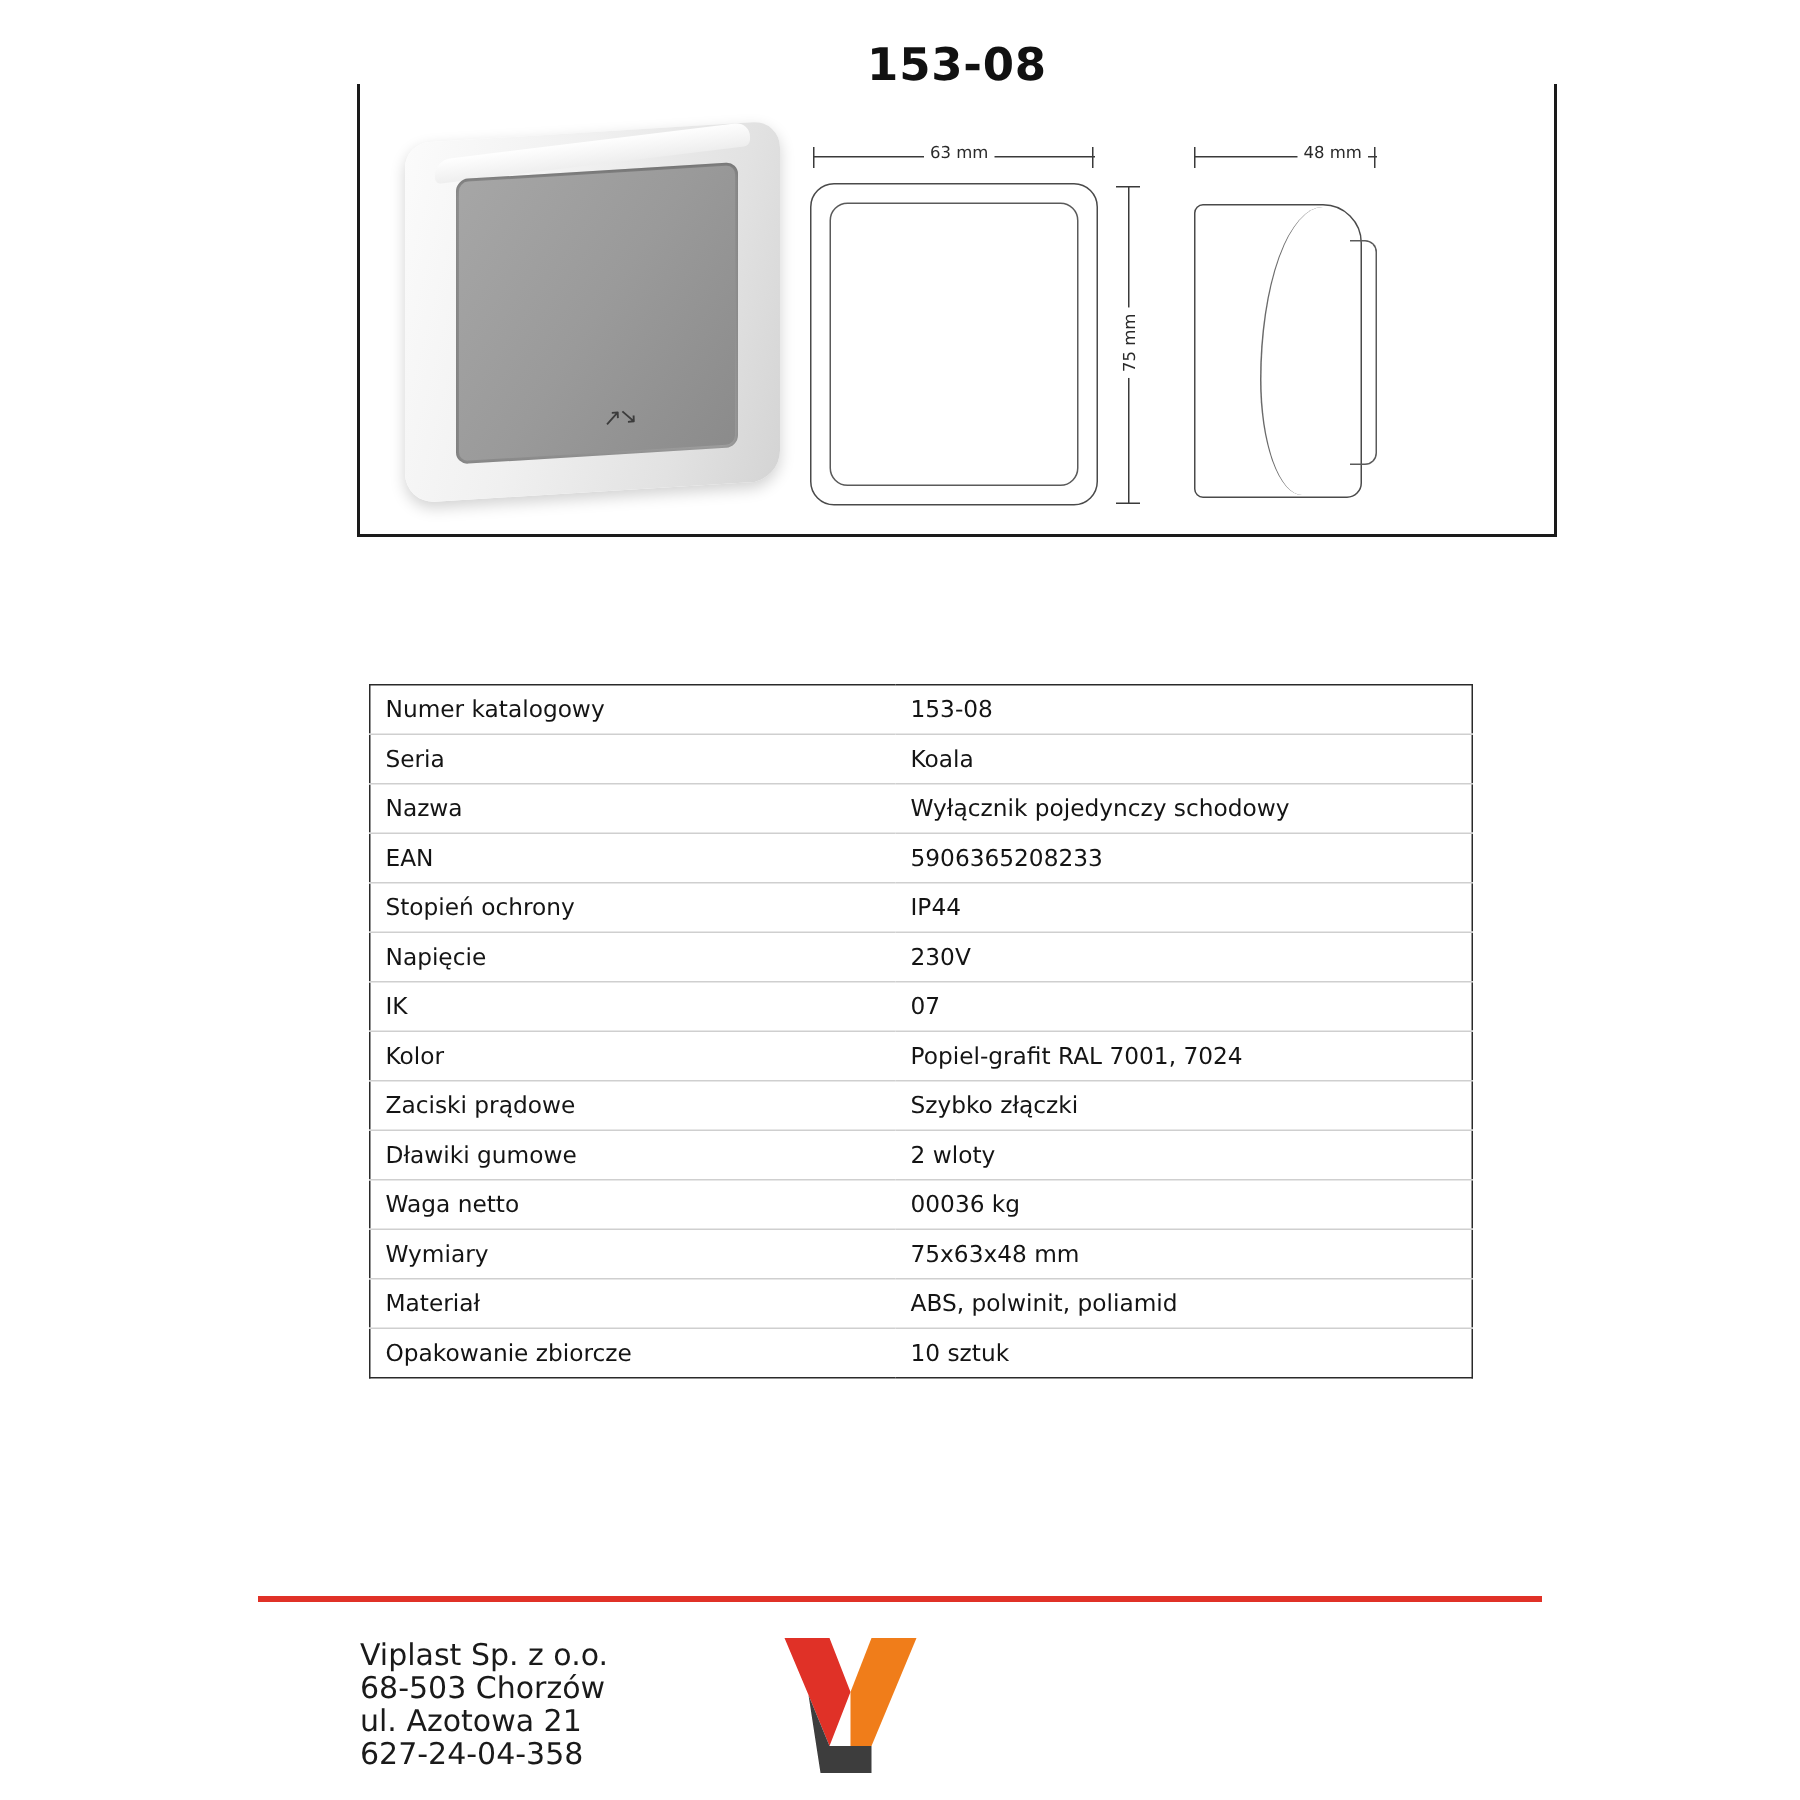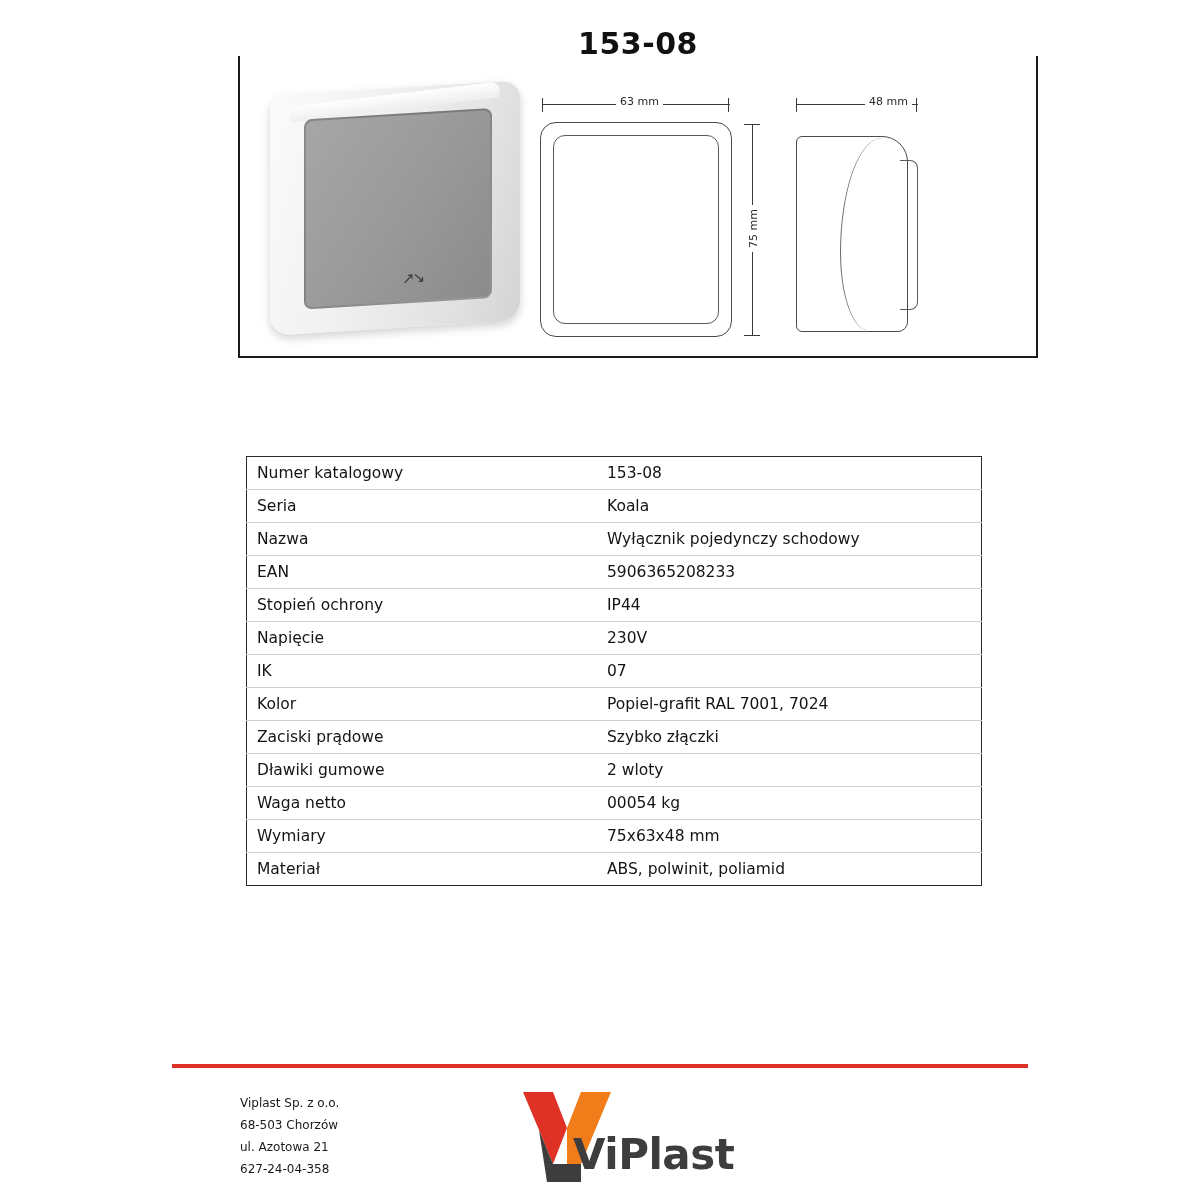--- a/index.html
+++ b/index.html
@@ -229,21 +229,21 @@
     position: absolute;
     left: 0;
     top: 1082px;
     width: 1200px;
     height: 118px;
   }
   .addr {
     position: absolute;
     left: 240px;
     top: 10px;
-    font-size: 12px;
+    font-size: 20px;
     line-height: 22px;
     color: #1a1a1a;
   }
   .contact {
     position: absolute;
     right: 238px;
     top: 13px;
     text-align: right;
     font-size: 14.5px;
     line-height: 23px;
@@ -349,45 +349,48 @@
     <tr>
       <td class="k">Zaciski prądowe</td>
       <td class="v">Szybko złączki</td>
     </tr>
     <tr>
       <td class="k">Dławiki gumowe</td>
       <td class="v">2 wloty</td>
     </tr>
     <tr>
       <td class="k">Waga netto</td>
-      <td class="v">00054 kg</td>
+      <td class="v">00036 kg</td>
     </tr>
     <tr>
       <td class="k">Wymiary</td>
       <td class="v">75x63x48 mm</td>
     </tr>
     <tr>
       <td class="k">Materiał</td>
       <td class="v">ABS, polwinit, poliamid</td>
+    </tr>
+    <tr>
+      <td class="k">Opakowanie zbiorcze</td>
+      <td class="v">10 sztuk</td>
     </tr>
   </tbody>
 </table>
 
 <div class="footer-rule"></div>
 <div class="footer">
 
   <div class="addr">
     <div>Viplast Sp. z o.o.</div>
     <div>68-503 Chorzów</div>
     <div>ul. Azotowa 21</div>
     <div>627-24-04-358</div>
   </div>
 
   <div class="logo">
     <svg width="220" height="110" viewBox="0 0 220 110">
       <polygon points="28,10 58,10 72,46 58,82 44,48" fill="#e03127"></polygon>
       <polygon points="72,46 86,10 116,10 86,82 72,82" fill="#f07d1a"></polygon>
       <polygon points="44,48 58,82 86,82 86,100 52,100" fill="#3d3d3d"></polygon>
     </svg>
-    <div class="logo-text">ViPlast</div>
   </div>
 
 </div>
 
 </body></html>

